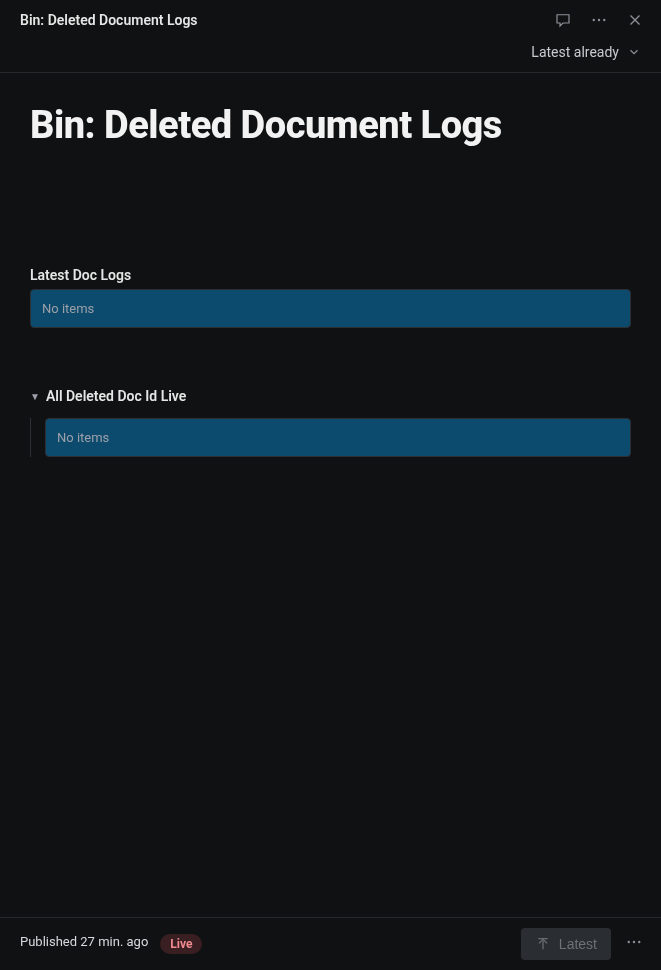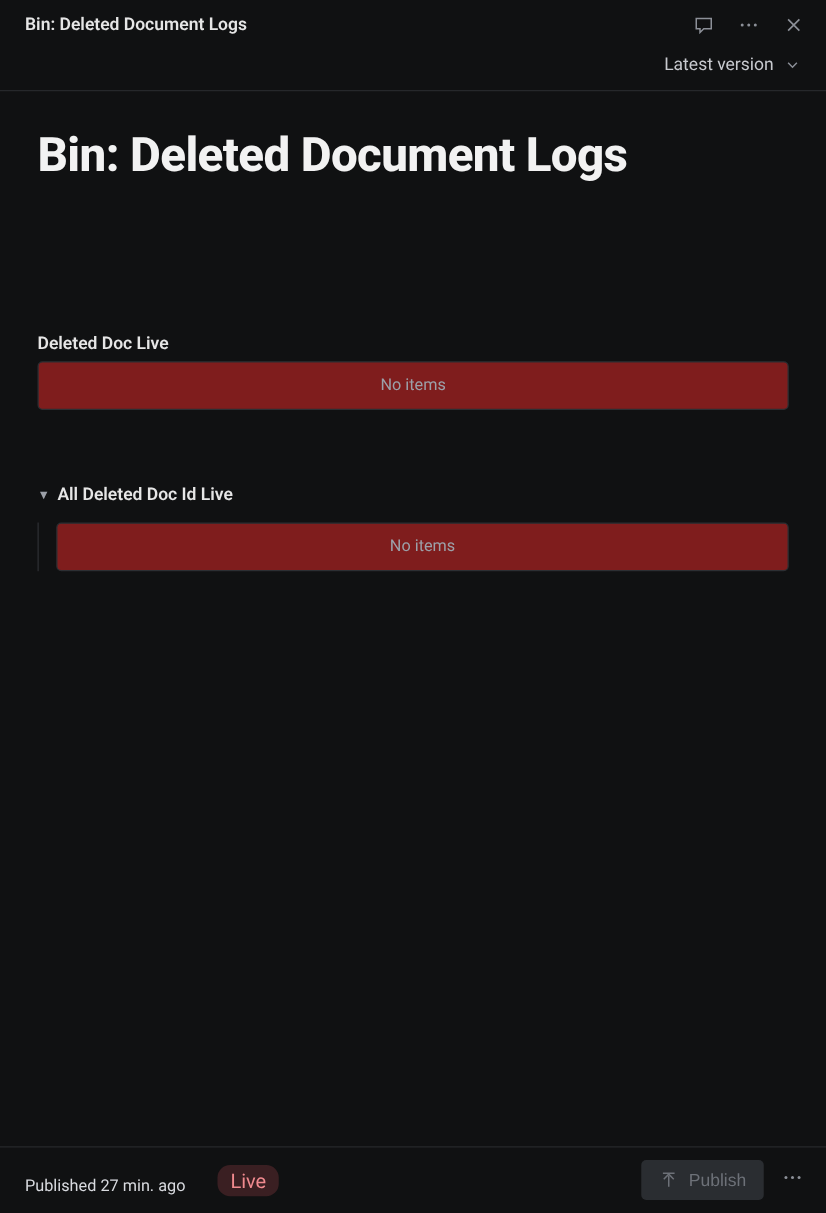--- a/index.html
+++ b/index.html
@@ -86,24 +86,23 @@
       font-size: 13px;
       line-height: 1.45;
       color: #a0a4ab;
       margin-bottom: 14px;
       max-width: 500px;
     }
     .empty-box {
       border: 1px solid #2c2f33;
       border-radius: 4px;
       padding: 11px;
-      text-align: center;
       font-size: 13px;
       color: #9ca0a8;
-      background: #7f1d1d;
+      background: #0c4a6e;
     }
     .spacer {
       height: 60px;
     }
     .collapse-row {
       display: flex;
       align-items: center;
       gap: 6px;
       cursor: pointer;
       margin-bottom: 14px;
@@ -124,34 +123,34 @@
     }
     .footer {
       display: flex;
       align-items: center;
       justify-content: space-between;
       padding: 10px 14px 10px 20px;
       border-top: 1px solid #26282b;
     }
     .footer-left {
       display: flex;
-      align-items: flex-end;
-      gap: 26px;
+      align-items: flex-start;
+      gap: 12px;
     }
     .published-text {
       font-size: 13px;
       color: #d8dadf;
     }
     .live-badge {
       background: #3a1f22;
       color: #f08a8f;
-      font-size: 16px;
+      font-size: 12px;
       padding: 3px 10px;
       border-radius: 10px;
-      font-weight: 400;
+      font-weight: 700;
     }
     .footer-right {
       display: flex;
       align-items: center;
       gap: 10px;
     }
     .publish-btn {
       display: flex;
       align-items: center;
       gap: 8px;
@@ -193,33 +192,33 @@
     </div>
     <div class="icon-btn">
       <svg viewBox="0 0 24 24" fill="none" stroke="currentColor" stroke-width="1.8">
         <path d="M6 6l12 12M18 6L6 18"></path>
       </svg>
     </div>
   </div>
 </div>
 
 <div class="version-bar">
-  <span class="version-label">Latest version</span>
+  <span class="version-label">Latest already</span>
   <span class="version-chevron">
     <svg width="14" height="14" viewBox="0 0 24 24" fill="none" stroke="currentColor" stroke-width="2">
       <path d="M6 9l6 6 6-6"></path>
     </svg>
   </span>
 </div>
 
 <div class="content">
   <h1 class="page-title">Bin: Deleted Document Logs</h1>
 
   <div>
-    <div class="section-label">Deleted Doc Live</div>
+    <div class="section-label">Latest Doc Logs</div>
     <div class="empty-box">No items</div>
   </div>
 
   <div class="spacer"></div>
 
   <div>
     <div class="collapse-row">
       <span class="collapse-caret">▼</span>
       <span class="collapse-label">All Deleted Doc Id Live</span>
     </div>
@@ -234,21 +233,21 @@
     <span class="published-text">Published 27 min. ago</span>
     <span class="live-badge">Live</span>
   </div>
   <div class="footer-right">
     <button class="publish-btn">
       <svg viewBox="0 0 24 24" fill="none" stroke="currentColor" stroke-width="1.8">
         <path d="M12 20V7"></path>
           <path d="M6 11l6-6 6 6"></path>
           <path d="M5 4h14"></path>
       </svg>
-      <span>Publish</span>
+      <span>Latest</span>
     </button>
     <div class="footer-more">
       <svg width="18" height="18" viewBox="0 0 24 24" fill="currentColor">
         <circle cx="5" cy="12" r="1.6"></circle>
           <circle cx="12" cy="12" r="1.6"></circle>
           <circle cx="19" cy="12" r="1.6"></circle>
       </svg>
     </div>
   </div>
 </div>

